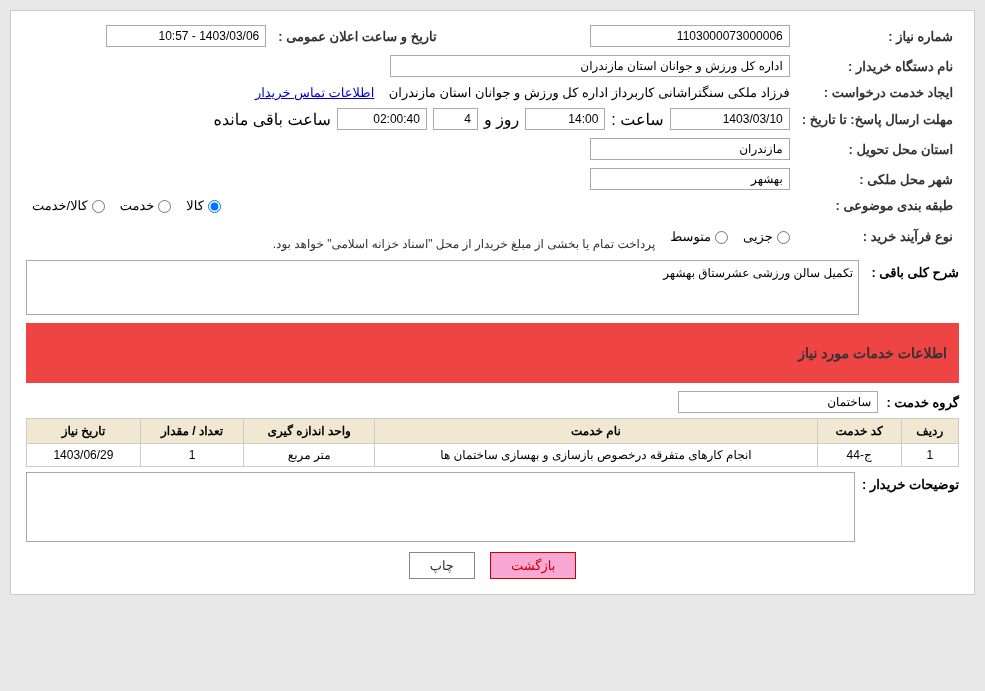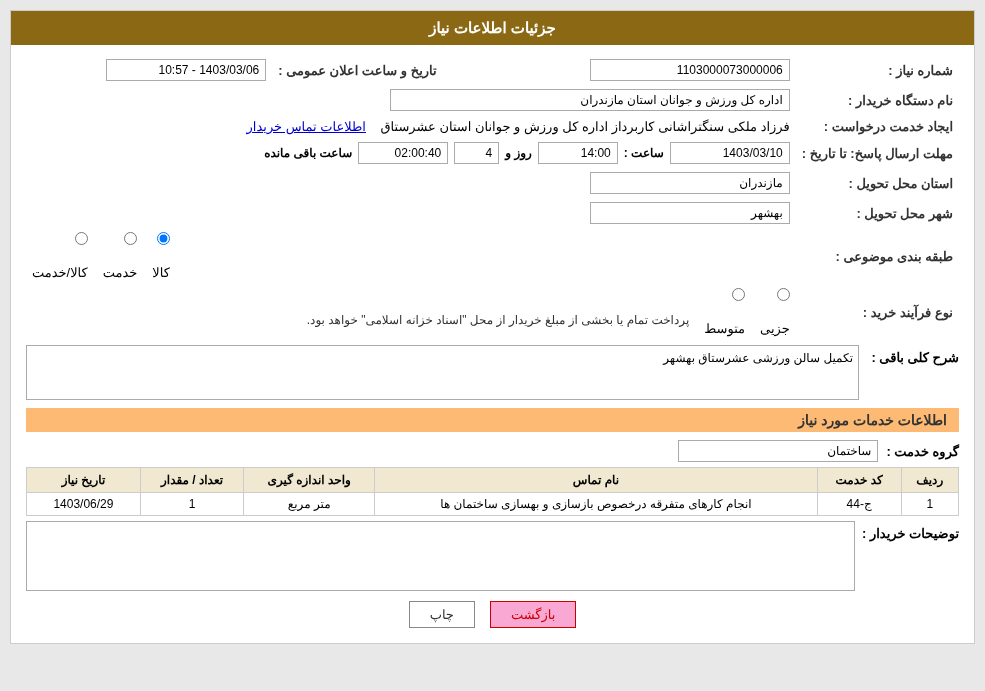--- a/index.html
+++ b/index.html
@@ -60,39 +60,38 @@
     .input-medium { width: 200px; }
     .input-date { width: 140px; }
     .input-time { width: 90px; }
     .input-timer { width: 100px; }
     .link-blue {
       color: #0000cc;
       text-decoration: underline;
       cursor: pointer;
     }
     .section-divider {
-      background: #fdba74;
+      background: #ef4444;
       color: #333;
       font-weight: bold;
       font-size: 14px;
-      padding: 4px 12px;
+      padding: 22px 12px;
       margin: 8px 0;
       text-align: right;
     }
     .radio-group {
       display: flex;
       align-items: center;
       gap: 15px;
       flex-direction: row-reverse;
     }
     .radio-item {
       display: flex;
-      align-items: flex-start;
-      gap: 20px;
-      flex-direction: column;
+      align-items: flex-end;
+      gap: 4px;
     }
     .process-row {
       display: flex;
       align-items: center;
       gap: 15px;
       flex-wrap: wrap;
     }
     .process-note {
       color: #333;
       font-size: 12px;
@@ -176,38 +175,36 @@
       width: 100%;
       min-height: 70px;
       border: 1px solid #aaa;
       direction: rtl;
       font-family: Tahoma, Arial, sans-serif;
       font-size: 12px;
       resize: none;
       padding: 5px;
     }
     .inline-label {
-      font-size: 12px;
-      white-space: nowrap;
-      font-weight: bold;
+      font-size: 16px;
+      white-space: nowrap;
     }
     .deadline-row {
       display: flex;
       align-items: center;
       gap: 6px;
       flex-wrap: wrap;
     }
   </style>
 </head>
 <body>
 
 <div class="page-wrapper">
   <div class="main-container">
 
-    <div class="header-bar">جزئیات اطلاعات نیاز</div>
 
     <div class="content-area">
 
       <table class="info-table">
         <tbody>
             <tr>
           <td class="label-cell">شماره نیاز :</td>
           <td class="value-cell">
             <input type="text" class="input-box input-medium" readonly="" style="width: 200px;" value="1103000073000006">
           </td>
@@ -221,21 +218,21 @@
         <tr>
           <td class="label-cell">نام دستگاه خریدار :</td>
           <td class="value-cell" colspan="4">
             <input type="text" class="input-box" readonly="" style="width: 400px;" value="اداره کل ورزش و جوانان استان مازندران">
           </td>
         </tr>
 
         <tr>
           <td class="label-cell">ایجاد خدمت درخواست :</td>
           <td class="value-cell" colspan="4">
-            <span>فرزاد ملکی سنگتراشانی کاربرداز اداره کل ورزش و جوانان استان عشرستاق</span>
+            <span>فرزاد ملکی سنگتراشانی کاربرداز اداره کل ورزش و جوانان استان مازندران</span>
             &nbsp;&nbsp;
             <span class="link-blue">اطلاعات تماس خریدار</span>
           </td>
         </tr>
 
         <tr>
           <td class="label-cell">مهلت ارسال پاسخ: تا تاریخ :</td>
           <td class="value-cell" colspan="4">
             <div class="deadline-row">
               <input type="text" class="input-box input-date" readonly="" style="width: 120px;" value="1403/03/10">
@@ -250,21 +247,21 @@
         </tr>
 
         <tr>
           <td class="label-cell">استان محل تحویل :</td>
           <td class="value-cell" colspan="4">
             <input type="text" class="input-box" readonly="" style="width: 200px;" value="مازندران">
           </td>
         </tr>
 
         <tr>
-          <td class="label-cell">شهر محل تحویل :</td>
+          <td class="label-cell">شهر محل ملکی :</td>
           <td class="value-cell" colspan="4">
             <input type="text" class="input-box" readonly="" style="width: 200px;" value="بهشهر">
           </td>
         </tr>
 
         <tr>
           <td class="label-cell">طبقه بندی موضوعی :</td>
           <td class="value-cell" colspan="4">
             <div class="radio-group">
               <div class="radio-item">
@@ -312,21 +309,21 @@
       <div class="group-row">
         <span class="group-label">گروه خدمت :</span>
         <input type="text" class="input-box" readonly="" style="width: 200px;" value="ساختمان">
       </div>
 
       <table class="services-table">
         <thead>
           <tr>
             <th>ردیف</th>
             <th>کد خدمت</th>
-            <th>نام تماس</th>
+            <th>نام خدمت</th>
             <th>واحد اندازه گیری</th>
             <th>تعداد / مقدار</th>
             <th>تاریخ نیاز</th>
           </tr>
         </thead>
         <tbody id="services-tbody">
         <tr>
     <td>1</td>
     <td>ج-44</td>
     <td>انجام کارهای متفرقه درخصوص بازسازی و بهسازی ساختمان ها</td>

